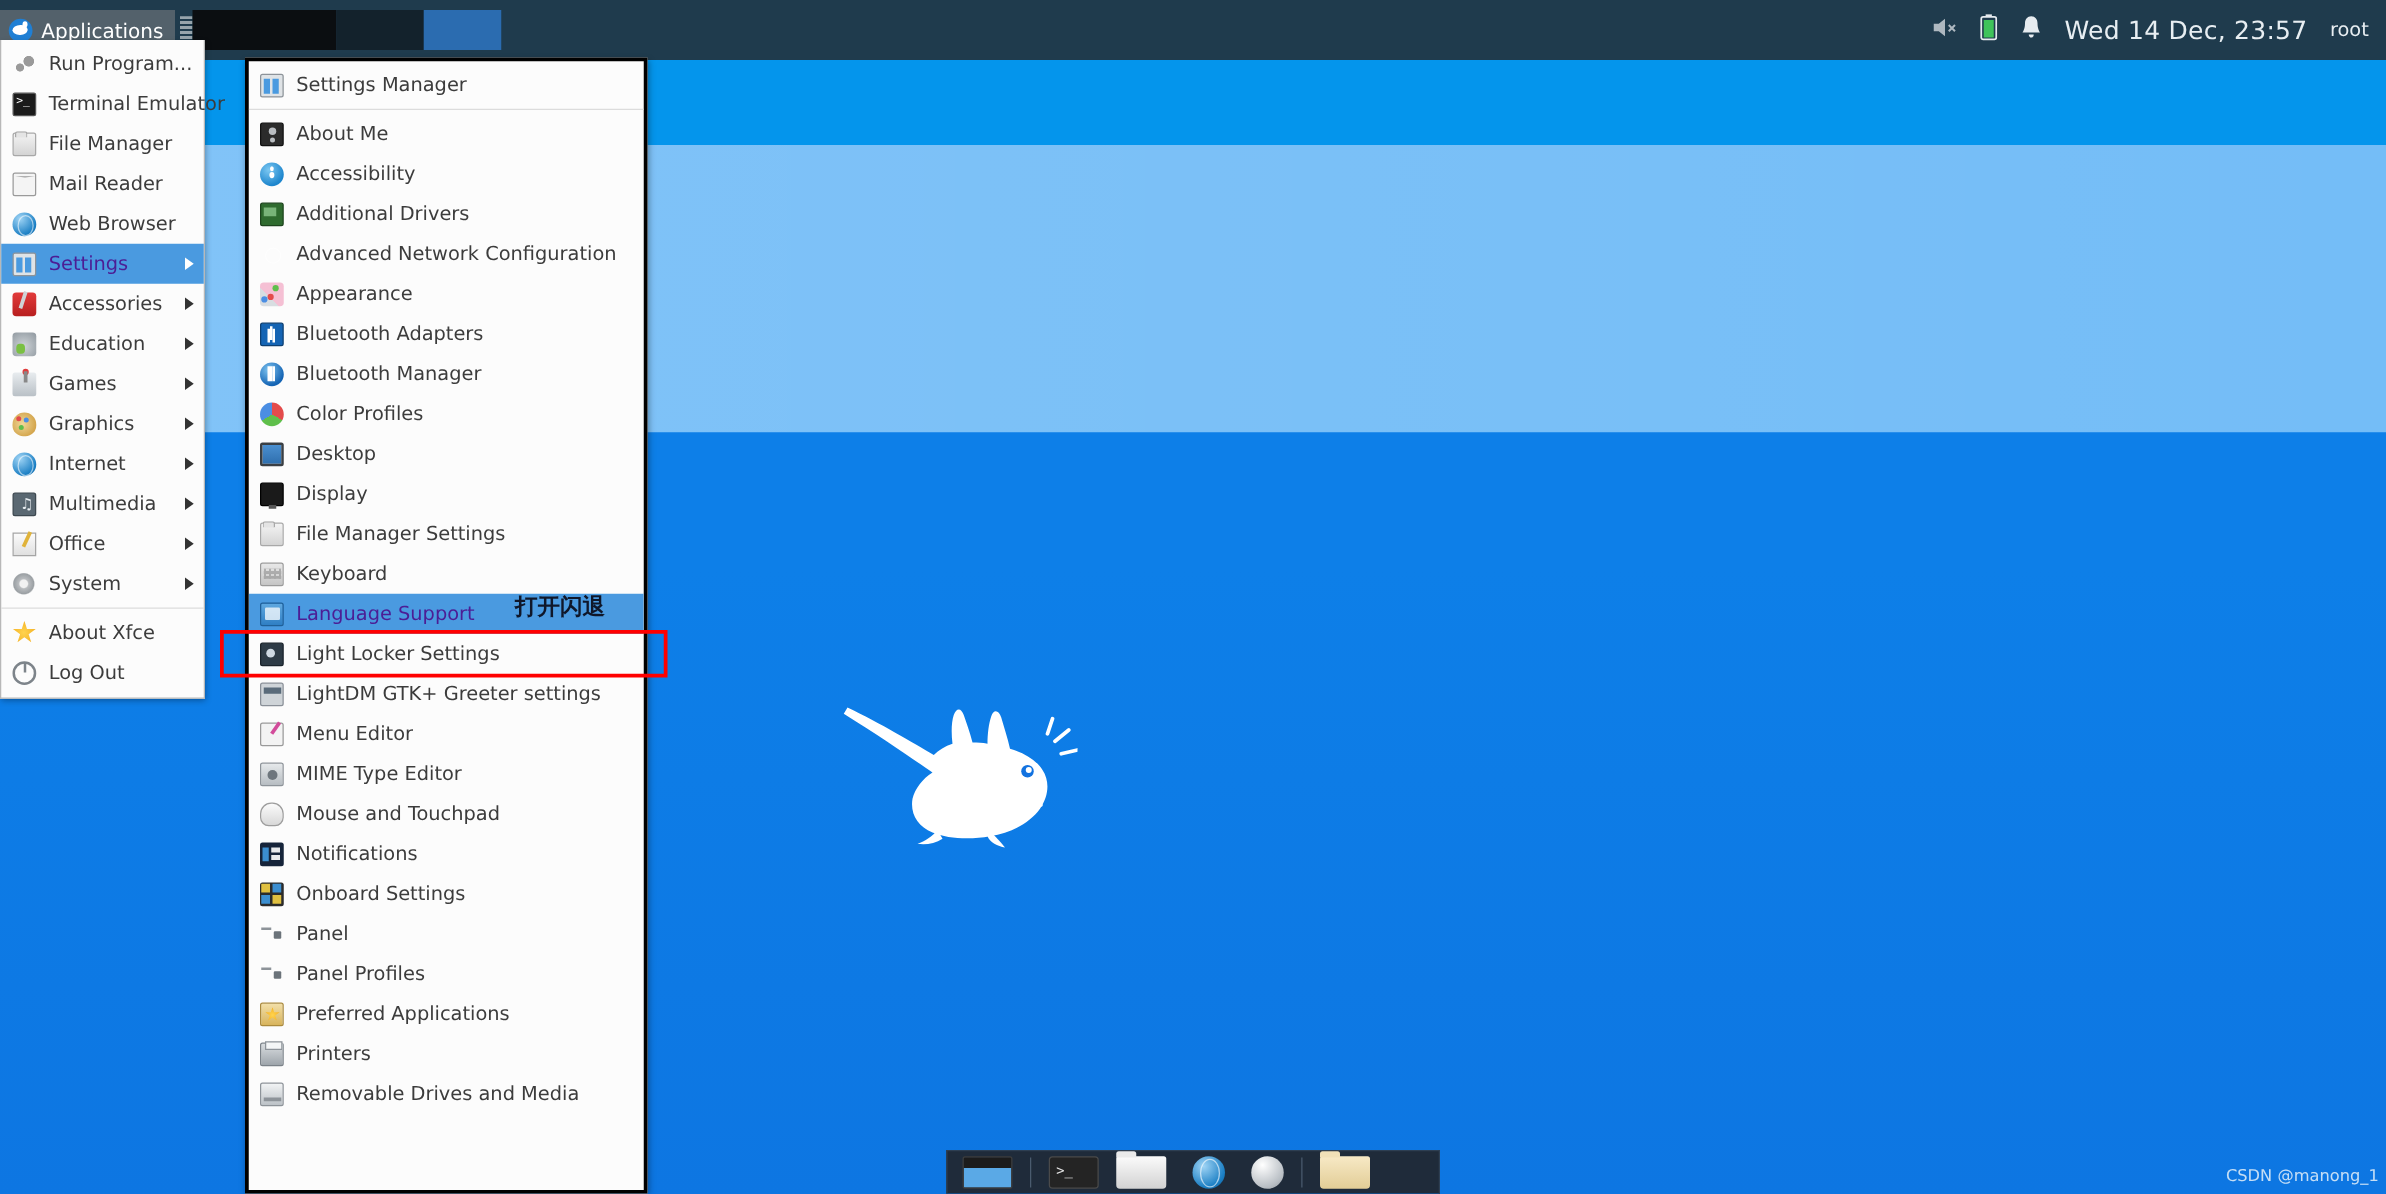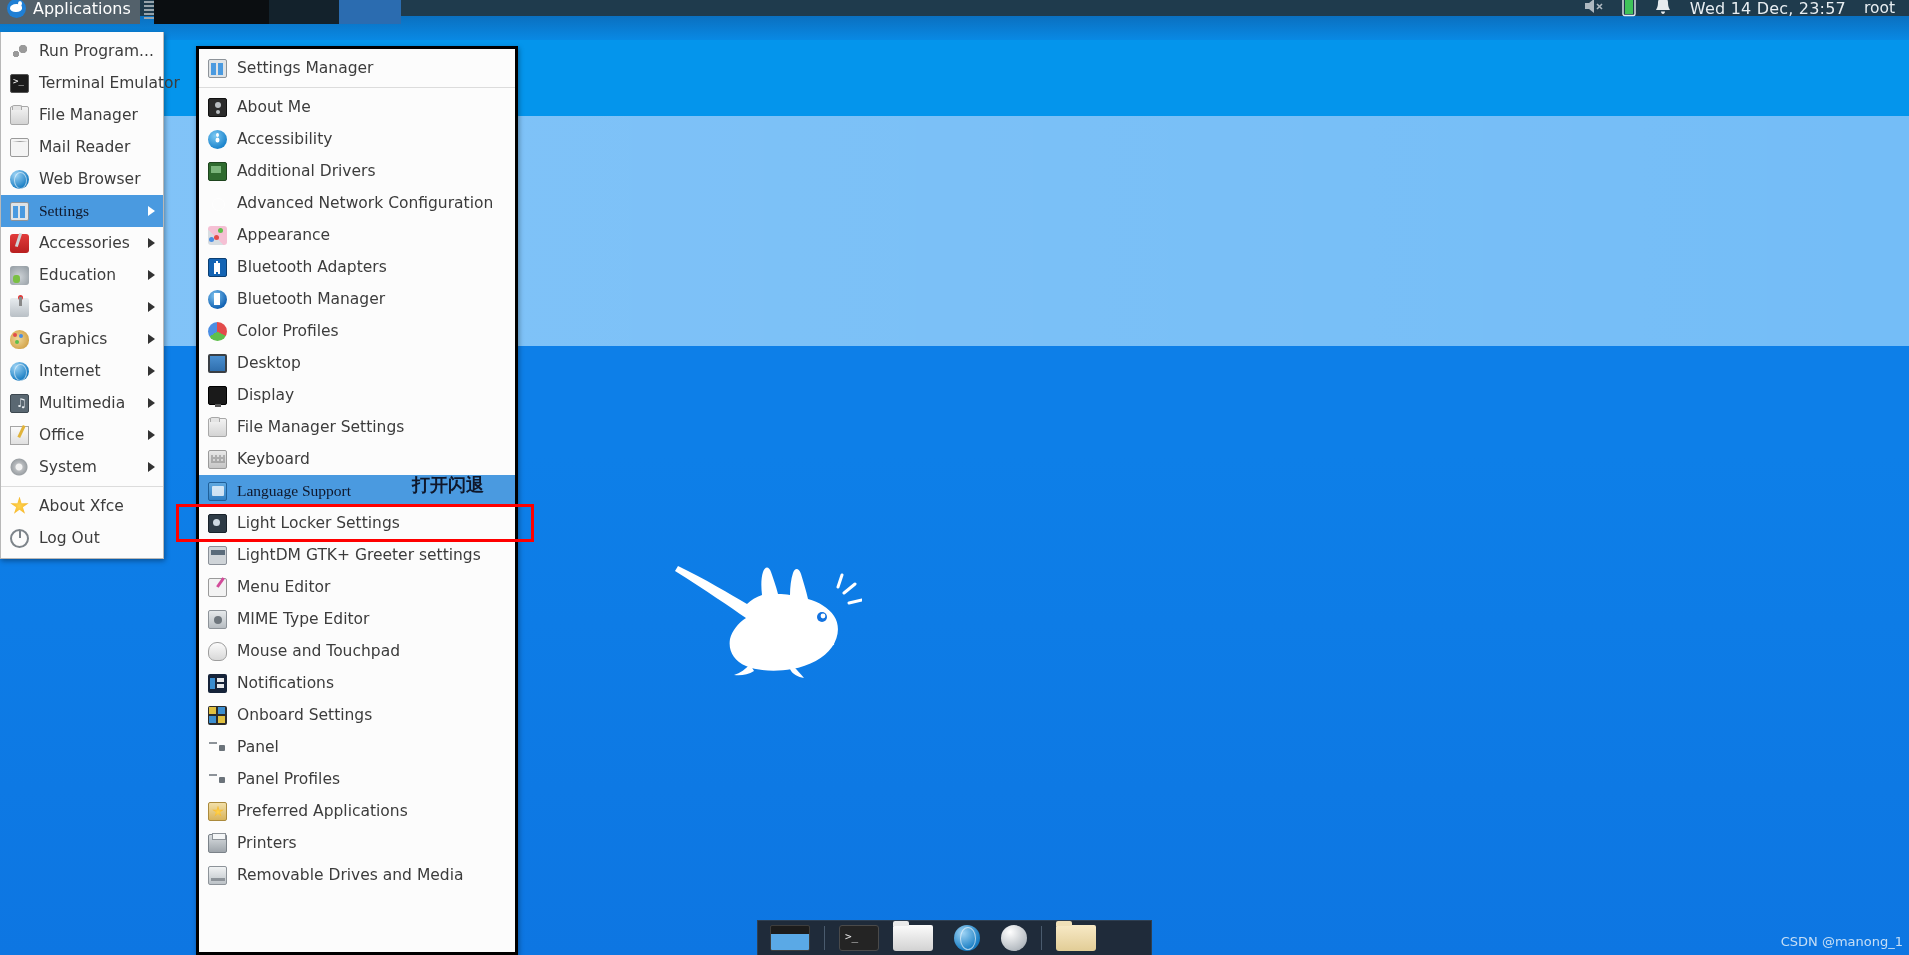--- a/index.html
+++ b/index.html
@@ -19,21 +19,21 @@
   .b5 { top: 456px;height: 499px; background: #1272e0; }
   .b3::after{content:"";position:absolute;inset:0;background:linear-gradient(90deg,rgba(255,255,255,.10),rgba(255,255,255,0));}
   .b5::after{content:"";position:absolute;inset:0;background:linear-gradient(180deg,rgba(13,127,232,1),rgba(13,118,226,1));}
 
   #mouse-logo {
     position: absolute; left: 672px; top: 565px; width: 190px; height: 115px; z-index: 1;
   }
 
   
   #top-panel {
-    position: absolute; left: 0; top: 0; width: 100%; height: 16px; z-index: 40;
+    position: absolute; left: 0; top: 0; width: 100%; height: 48px; z-index: 40;
     background: #1f3b4d; display: flex; align-items: center;
     color: #e8eef2; font-size: 15px;
   }
   #applications-button {
     display: flex; align-items: center; gap: 7px; height: 32px;
     padding: 0 9px 0 7px; background: #53616b; cursor: pointer;
   }
   #applications-button .lbl { font-size: 16px; color: #fff; }
   .mouse-badge {
     width: 19px; height: 19px; border-radius: 50%;
@@ -51,42 +51,42 @@
     width: 10px; height: 22px; margin-left: 4px;
     background: repeating-linear-gradient(to bottom,#97a4ac 0 2px,transparent 2px 4px);
     cursor: move;
   }
   #panel-tasklist { flex: 1; display: flex; align-items: center; height: 32px; }
   .task-win { height: 32px; }
   .task-black { width: 115px; background: #0b0e11; }
   .task-dark  { width: 70px;  background: #13222c; }
   .task-active{ width: 62px;  background: #2b6cb0; }
   #panel-tray { display: flex; align-items: center; gap: 18px; padding-right: 10px; }
-  #clock-text { font-size: 16px; letter-spacing: .2px; }
+  #clock-text { font-size: 20px; letter-spacing: .2px; }
   #user-text  { font-size: 15.5px; padding-right: 4px; }
 
   
   #app-menu {
     position: absolute; left: 0; top: 32px; width: 164px; z-index: 50;
     background: #fcfcfc; border: 1px solid #b8b8b8; border-top: none;
     padding: 3px 0 4px 0;
     box-shadow: 1px 2px 5px rgba(0,0,0,.35);
   }
   #settings-submenu {
     position: absolute; left: 196px; top: 46px; width: 322px; z-index: 55;
     background: #fcfcfc; border: 3px solid #000000;
     padding: 3px 0 0 0; overflow: hidden; height: 909px;
     box-shadow: 1px 2px 5px rgba(0,0,0,.35);
   }
   .mi {
     display: flex; align-items: center; gap: 10px;
     height: 32px; padding: 0 8px 0 9px; cursor: pointer;
     font-size: 15.5px; color: #3c3c3c; white-space: nowrap;
   }
-  .mi.selected { background: #4a9ae0; color: #0f172a; font-family: Liberation Serif, serif; }
+  .mi.selected { background: #4a9ae0; color: #4c1d95; }
   .mi .txt { flex: 1; }
   .mi .arrow {
     width: 0; height: 0; flex: none;
     border-left: 7px solid #333; border-top: 5px solid transparent; border-bottom: 5px solid transparent;
   }
   .mi.selected .arrow { border-left-color: #fff; }
   .sep { height: 1px; background: #dcdcdc; margin: 3px 0; }
   .ico { width: 19px; height: 19px; flex: none; position: relative; }
 
   

